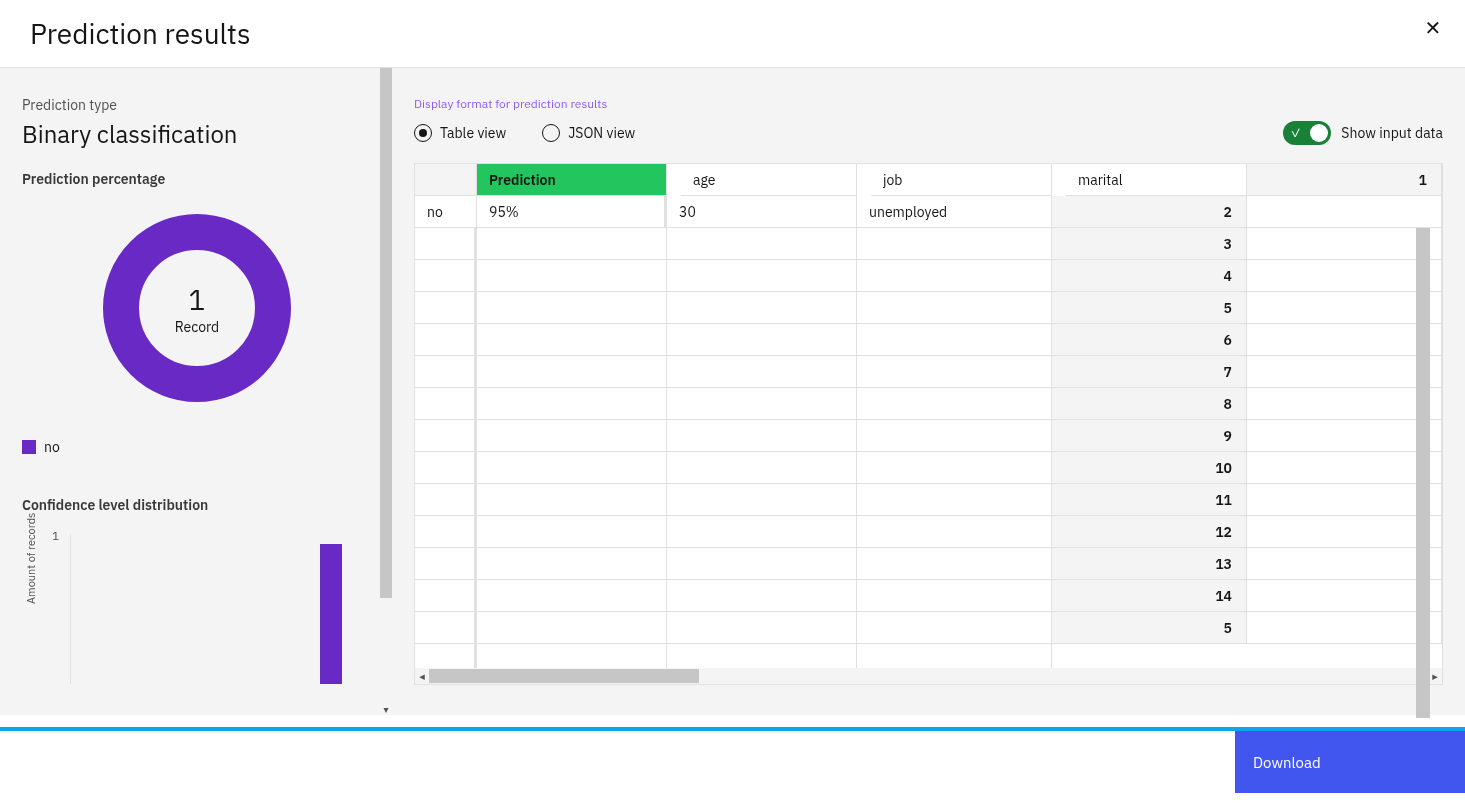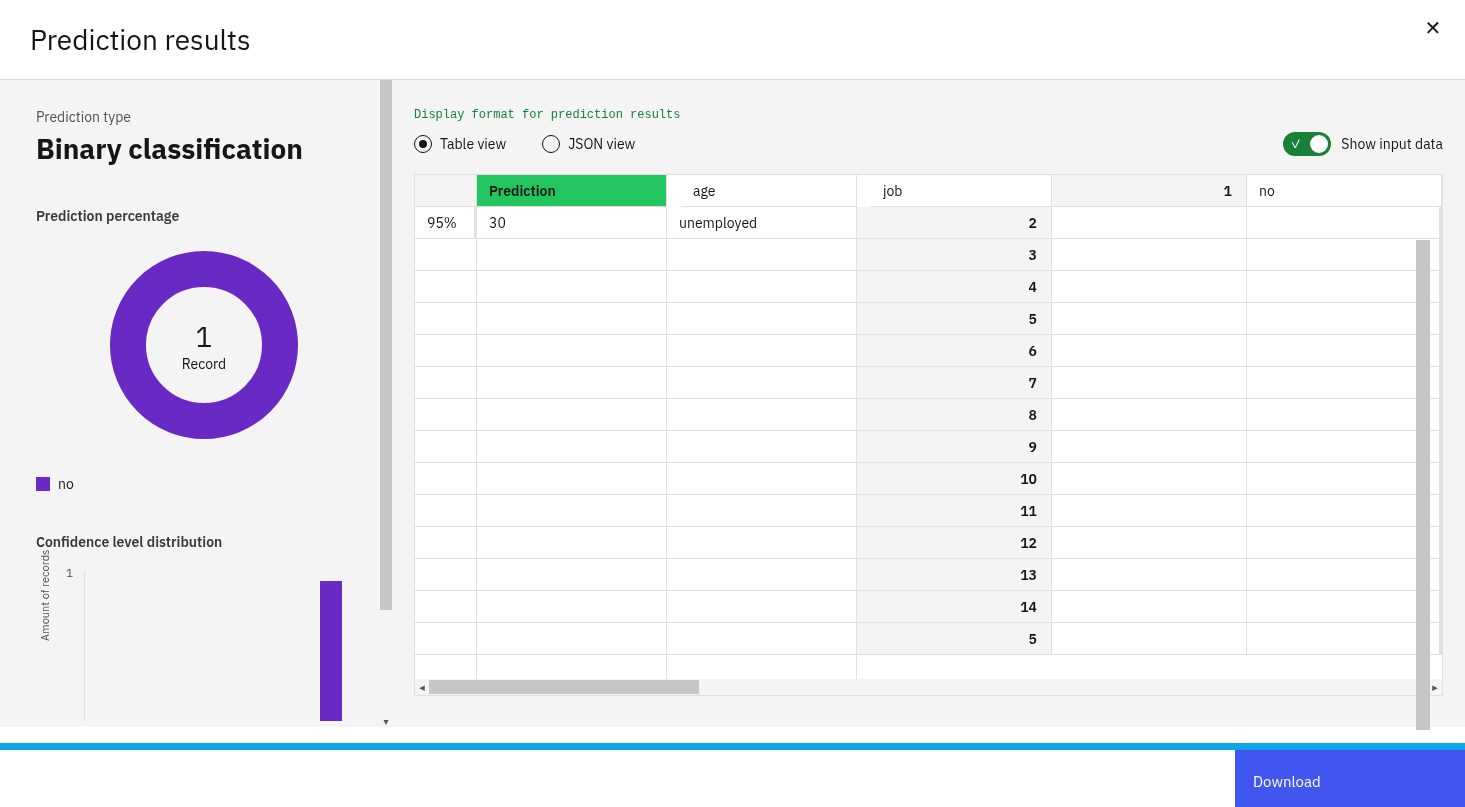--- a/index.html
+++ b/index.html
@@ -6,21 +6,21 @@
   body {
     font-family: "IBM Plex Sans", -apple-system, BlinkMacSystemFont, "Segoe UI", Arial, sans-serif;
     background: #fff;
     color: #161616;
     width: 1465px;
     height: 807px;
     overflow: hidden;
     position: relative;
   }
   .header {
-    height: 80px;
+    height: 68px;
     border-bottom: 1px solid #e0e0e0;
     display: flex;
     align-items: center;
     padding: 0 30px;
     position: relative;
   }
   .header h1 {
     font-size: 28px;
     font-weight: 400;
   }
@@ -37,21 +37,21 @@
     font-size: 20px;
     color: #161616;
   }
   .body {
     display: flex;
     height: 647px;
     background: #f4f4f4;
   }
   .sidebar {
     width: 395px;
-    padding: 28px 20px 28px 36px;
+    padding: 28px 20px 28px 22px;
     background: #f4f4f4;
     overflow-y: auto;
     position: relative;
   }
   .sidebar-scroll {
     position: absolute;
     right: 0;
     top: 0;
     width: 12px;
     height: 100%;
@@ -73,23 +73,23 @@
     justify-content:center;
     font-size:10px;
     color:#525252;
   }
   .pt-label {
     font-size: 14px;
     color: #525252;
     margin-bottom: 4px;
   }
   .pt-value {
-    font-size: 28px;
-    font-weight: 700;
-    margin-bottom: 40px;
+    font-size: 24px;
+    font-weight: 400;
+    margin-bottom: 20px;
   }
   .section-label {
     font-size: 14px;
     font-weight: 600;
     color: #393939;
     margin-bottom: 20px;
   }
   .donut-wrap {
     display: flex;
     justify-content: center;
@@ -160,23 +160,22 @@
   }
 
   .main {
     flex: 1;
     padding: 28px 22px 10px 22px;
     background: #f4f4f4;
     position: relative;
   }
   .display-label {
     font-size: 12px;
-    color: #15803d;
+    color: #8b5cf6;
     margin-bottom: 10px;
-    font-family: Liberation Mono, monospace;
   }
   .view-row {
     display: flex;
     align-items: center;
     justify-content: space-between;
     margin-bottom: 18px;
   }
   .radios {
     display: flex;
     gap: 36px;
@@ -313,23 +312,23 @@
   }
   .vscroll-thumb {
     width:14px;
     height:490px;
     background:#c6c6c6;
   }
   .footer {
     position:absolute;
     bottom:0;
     right:0;
-    height:64px;
+    height:80px;
     width:100%;
-    border-top:7px solid #0ea5e9;
+    border-top:4px solid #0ea5e9;
     background:#fff;
     display:flex;
     justify-content:flex-end;
   }
   .download-btn {
     width:230px;
     height:62px;
     background:#4056ef;
     color:#fff;
     display:flex;
@@ -408,20 +407,21 @@
         <span>Show input data</span>
       </div>
     </div>
 
     <div class="table-container">
       <div class="grid" id="grid">
           <div class="corner"></div>
           <div class="th">Prediction</div>
           <div class="th input-col">age</div>
           <div class="th input-col">job</div>
+          <div class="th input-col">marital</div>
           <div class="rownum">1</div>
           <div class="td">no</div>
           <div class="td sep-col">95%</div>
           <div class="td">30</div>
           <div class="td">unemployed</div>
           <div class="rownum">2</div>
           <div class="td"></div>
           <div class="td sep-col"></div>
           <div class="td"></div>
           <div class="td"></div>

